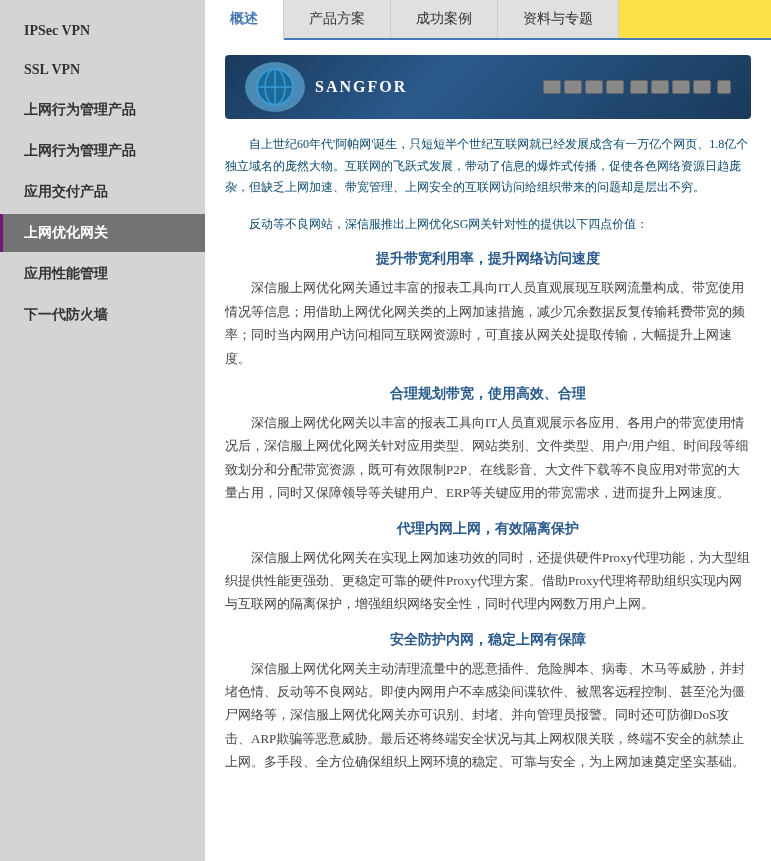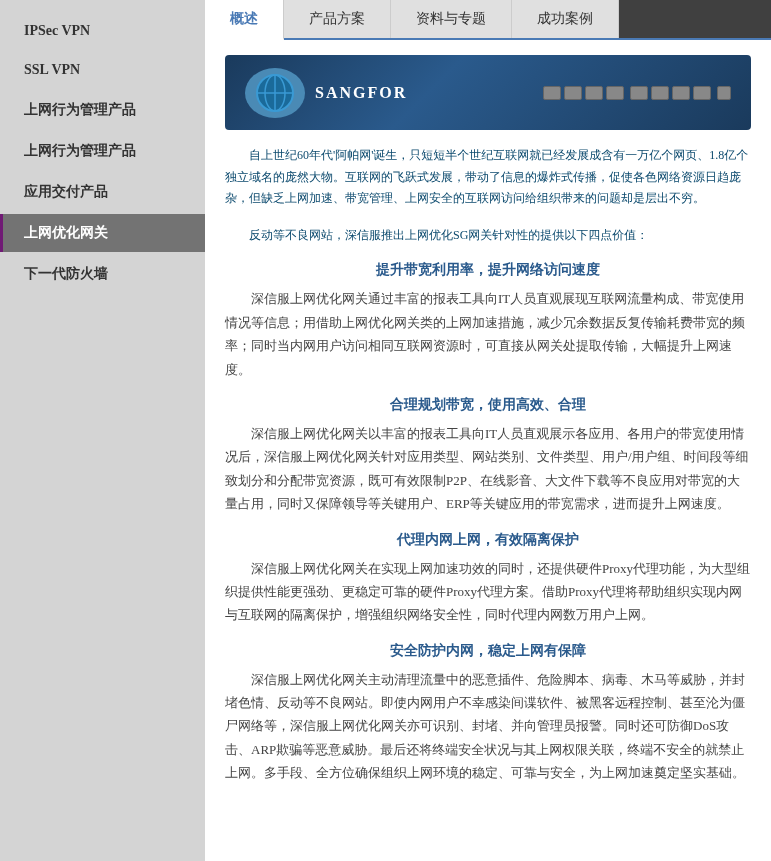--- a/index.html
+++ b/index.html
@@ -34,21 +34,21 @@
     .main-content {
       flex: 1;
       background: #fff;
       display: flex;
       flex-direction: column;
     }
 
     
     .tabs {
       display: flex;
-      background: #404040;
+      background: #fde047;
       border-bottom: 2px solid #4a7ab5;
     }
     .tab {
       padding: 10px 25px;
       cursor: pointer;
       font-size: 14px;
       color: #333;
       background: #e0e0e0;
       border-right: 1px solid #ccc;
     }
@@ -63,21 +63,21 @@
     
     .content-area {
       flex: 1;
       padding: 15px 20px;
       overflow-y: auto;
     }
 
     
     .product-image {
       width: 100%;
-      height: 75px;
+      height: 64px;
       background: linear-gradient(135deg, #1a3a5c 0%, #2a5a8c 40%, #1a3a5c 100%);
       border-radius: 4px;
       margin-bottom: 15px;
       display: flex;
       align-items: center;
       padding: 0 20px;
       position: relative;
     }
     .product-image-logo {
       width: 60px;
@@ -161,30 +161,31 @@
 </head>
 <body>
 
 <div class="sidebar">
   <div class="sidebar-item">IPSec VPN</div>
   <div class="sidebar-item">SSL VPN</div>
   <div class="sidebar-item">上网行为管理产品</div>
   <div class="sidebar-item">上网行为管理产品</div>
   <div class="sidebar-item">应用交付产品</div>
   <div class="sidebar-item active">上网优化网关</div>
+  <div class="sidebar-item">应用性能管理</div>
   <div class="sidebar-item">下一代防火墙</div>
 </div>
 
 <div class="main-content">
 
   <div class="tabs">
     <div class="tab active">概述</div>
     <div class="tab">产品方案</div>
+    <div class="tab">成功案例</div>
     <div class="tab">资料与专题</div>
-    <div class="tab">成功案例</div>
   </div>
 
   <div class="content-area">
 
     <div class="product-image">
       <div class="product-image-logo">
         <svg width="40" height="40" viewBox="0 0 40 40">
           <circle cx="20" cy="20" r="18" fill="#1a6a9a" stroke="#3a9ad4" stroke-width="2"></circle>
           <ellipse cx="20" cy="20" rx="10" ry="18" fill="none" stroke="#3a9ad4" stroke-width="1.5"></ellipse>
           <line x1="2" y1="20" x2="38" y2="20" stroke="#3a9ad4" stroke-width="1.5"></line>

